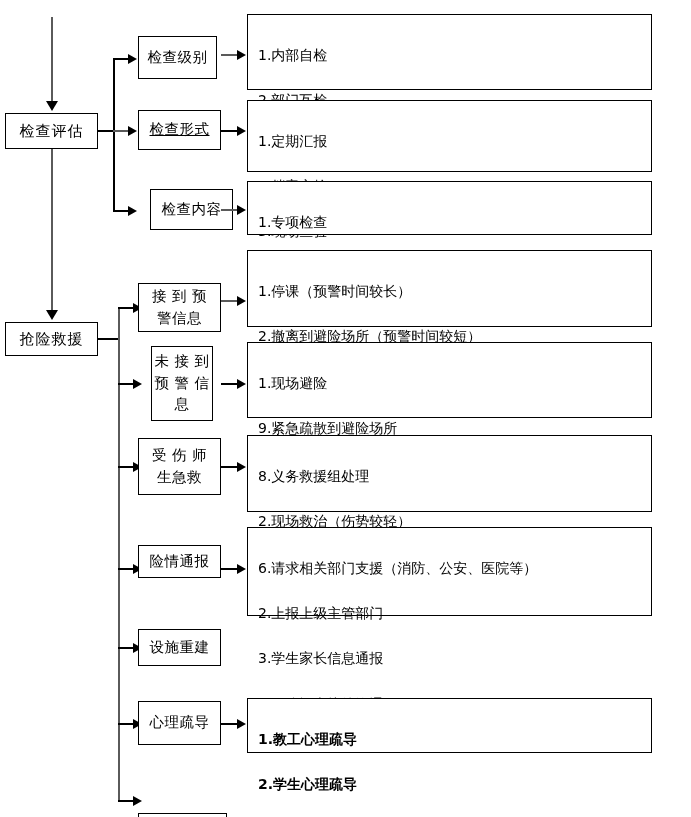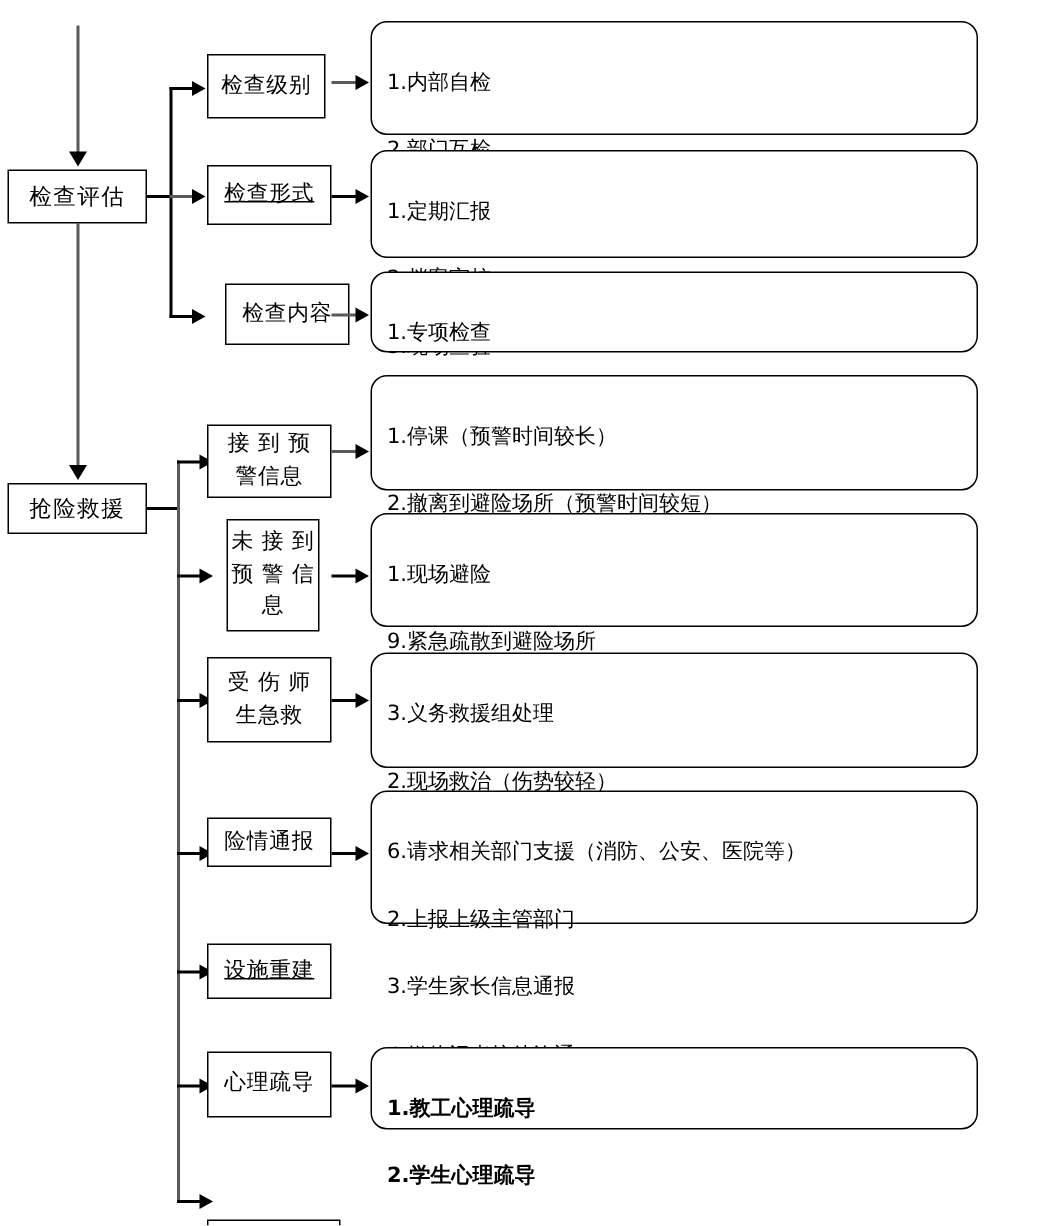--- a/index.html
+++ b/index.html
@@ -34,21 +34,20 @@
     font-size: 15px;
     letter-spacing: 1px;
   }
   .box.detail {
     display: block;
     text-align: left;
     padding: 6px 10px 4px 10px;
     font-size: 14px;
     letter-spacing: 0;
     line-height: 1.62;
-    border-radius: 11px;
   }
   .detail-line {
     display: block;
     white-space: nowrap;
   }
   .ln {
     position: absolute;
     background: #000000;
   }
   .ln.h { height: 1.6px; }
@@ -131,21 +130,21 @@
 
   <div class="box" style="left:151px; top:346px; width:62px; height:75px;">未 接 到
 预 警 信
 息</div>
 
   <div class="box" style="left:138px; top:438px; width:83px; height:57px;">受 伤 师
 生急救</div>
 
   <div class="box" style="left:138px; top:545px; width:83px; height:33px;">险情通报</div>
 
-  <div class="box" style="left:138px; top:629px; width:83px; height:37px;text-decoration:underline;">设施重建</div>
+  <div class="box" style="left:138px; top:629px; width:83px; height:37px;">设施重建</div>
 
   <div class="box" style="left:138px; top:701px; width:83px; height:44px;">心理疏导</div>
 
   <div class="box" style="left:138px; top:813px; width:89px; height:44px;">恢复教学</div>
 
   <div class="ln h grey" style="left:221px; top:54px; width:17px;"></div>
   <div class="arrowhead" style="left:237px; top:50px;"></div>
 
   <div class="ln h" style="left:221px; top:130px; width:17px;"></div>
   <div class="arrowhead" style="left:237px; top:126px;"></div>
@@ -191,21 +190,21 @@
     <span class="detail-line">3.学校相关设施采取特殊应对措施</span>
   </div>
 
   <div class="box detail" style="left:247px; top:342px; width:405px; height:76px;">
     <span class="detail-line">1.现场避险</span>
     <span class="detail-line">9.紧急疏散到避险场所</span>
     <span class="detail-line">3.清点人数</span>
   </div>
 
   <div class="box detail" style="left:247px; top:435px; width:405px; height:77px;">
-    <span class="detail-line">3.义务救援组处理</span>
+    <span class="detail-line">8.义务救援组处理</span>
     <span class="detail-line">2.现场救治（伤势较轻）</span>
     <span class="detail-line">3.紧急送医（伤势危重）</span>
   </div>
 
   <div class="box detail" style="left:247px; top:527px; width:405px; height:89px;">
     <span class="detail-line">6.请求相关部门支援（消防、公安、医院等）</span>
     <span class="detail-line">2.上报上级主管部门</span>
     <span class="detail-line">3.学生家长信息通报</span>
     <span class="detail-line">4.媒体记者接待沟通</span>
   </div>

